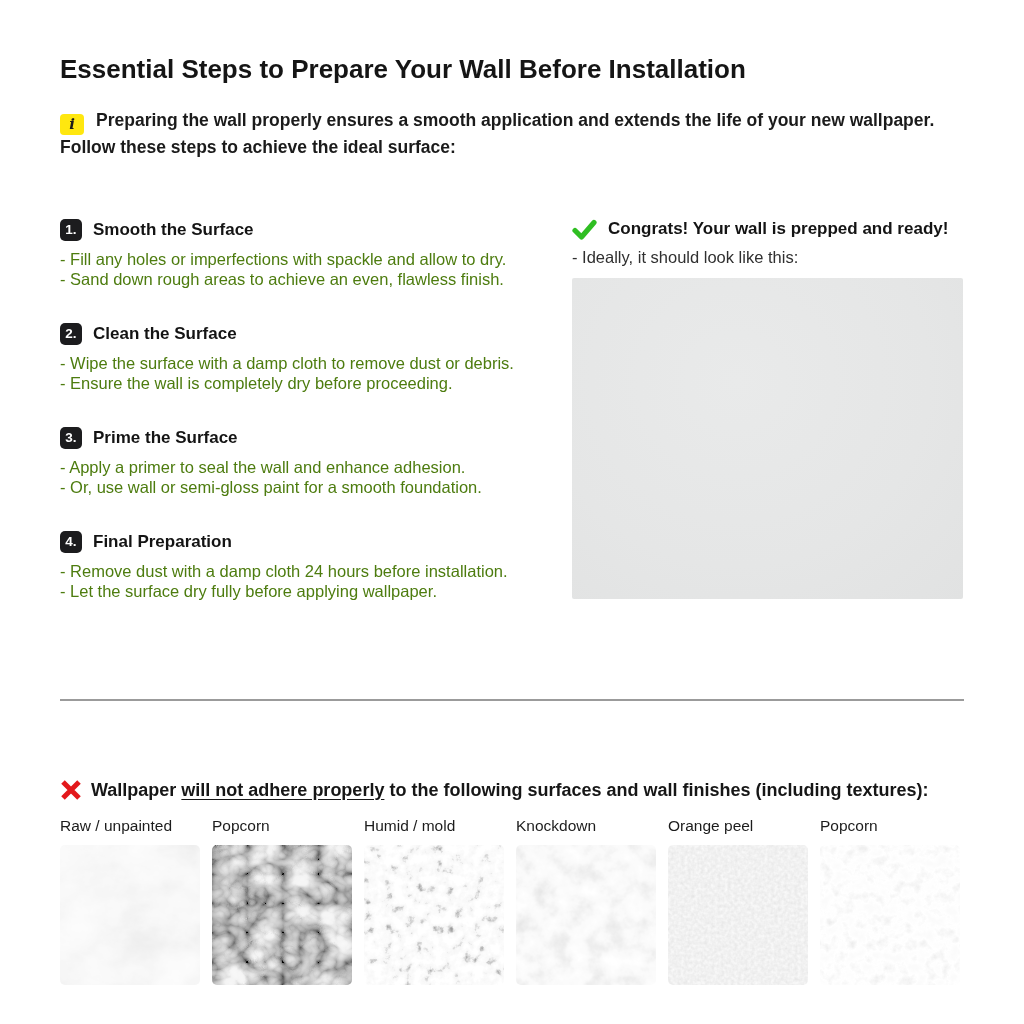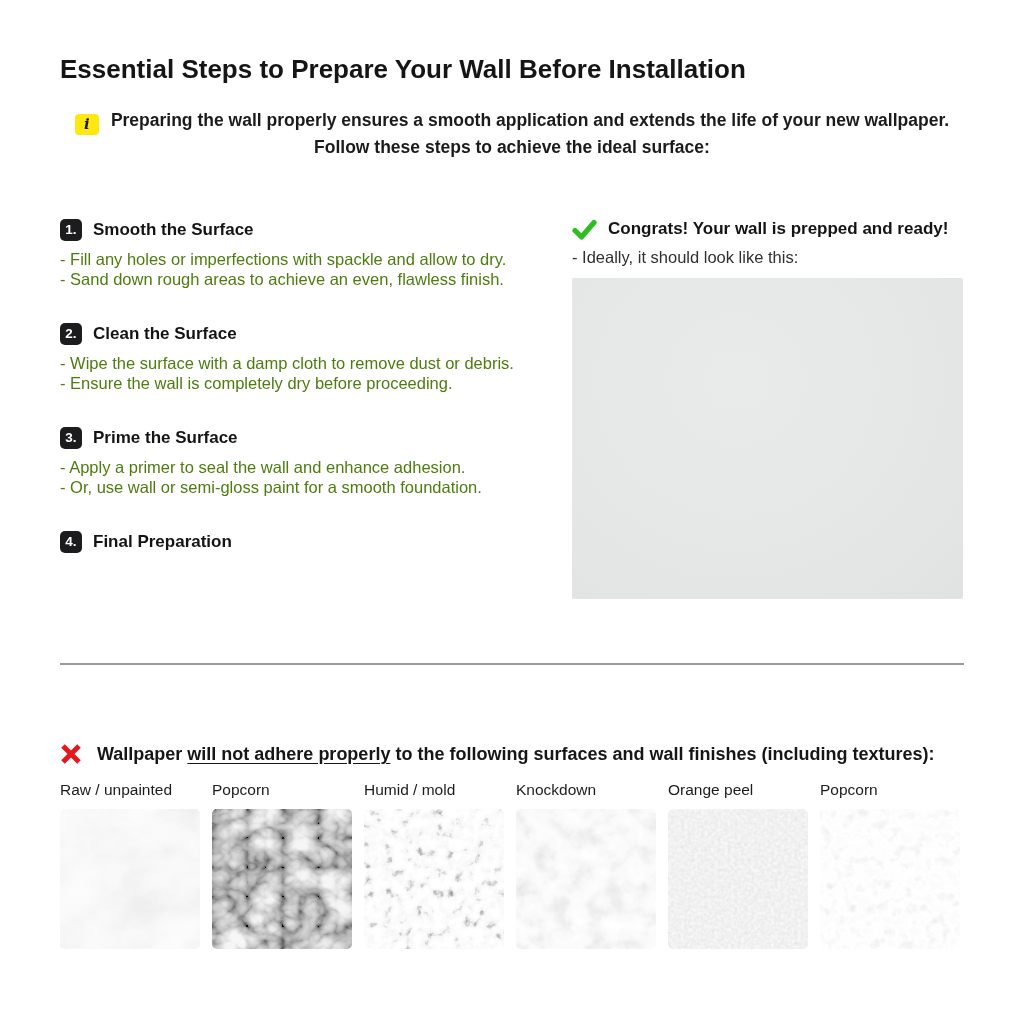--- a/index.html
+++ b/index.html
@@ -11,21 +11,21 @@
   }
   .page { padding: 54px 60px 0 60px; width: 1024px; }
 
   
   .title {
     font-size: 26px; line-height: 30px; font-weight: 700; color: #151515;
     margin-bottom: 24px; white-space: nowrap;
   }
 
   
-  .intro { font-size: 17.5px; line-height: 24px; font-weight: 700; color: #1b1b1b; margin-bottom: 60px; text-align: center; }
+  .intro { font-size: 17.5px; line-height: 24px; font-weight: 700; color: #1b1b1b; margin-bottom: 60px; }
   .intro-row { white-space: nowrap; }
   .info-badge {
     display: inline-flex; align-items: center; justify-content: center;
     width: 24px; height: 21px; border-radius: 4px;
     background: #ffe70f; color: #1a1a1a;
     font-family: "DejaVu Serif", serif; font-style: italic; font-weight: 700;
     font-size: 15px; vertical-align: -3px; margin-right: 12px;
   }
 
   
@@ -49,21 +49,21 @@
   .wall-photo {
     width: 391px; height: 321px; border-radius: 2px;
     background: radial-gradient(ellipse at 42% 32%, #e9eaea 0%, #e5e6e6 60%, #e1e2e2 100%);
   }
 
   
   .divider { margin-top: 64px; height: 2px; background: #9b9b9b; }
 
   
   .warning-row {
-    margin-top: 76px; display: flex; align-items: center; gap: 15px;
+    margin-top: 76px; display: flex; align-items: center; gap: 9px;
     font-size: 18px; line-height: 26px; font-weight: 700; color: #161616; white-space: nowrap;
   }
   .warning-row u { text-decoration: underline; text-underline-offset: 3px; }
   .icon-box { flex: none; display: flex; align-items: center; }
 
   
   .textures { display: flex; gap: 12px; margin-top: 14px; }
   .texture-card { width: 140px; flex: none; }
   .texture-label { font-size: 15.5px; line-height: 18px; font-weight: 400; color: #1c1c1c; margin-bottom: 10px; white-space: nowrap; }
   .texture-img { width: 140px; height: 140px; border-radius: 5px; overflow: hidden; display: block; }
@@ -116,20 +116,24 @@
         <div class="bullets">
           <div>- Apply a primer to seal the wall and enhance adhesion.</div>
           <div>- Or, use wall or semi-gloss paint for a smooth foundation.</div>
         </div>
       </div>
 
       <div class="step">
         <div class="step-header">
           <span class="num-badge">4.</span>
           <span class="step-title">Final Preparation</span>
+        </div>
+        <div class="bullets">
+          <div>- Remove dust with a damp cloth 24 hours before installation.</div>
+          <div>- Let the surface dry fully before applying wallpaper.</div>
         </div>
       </div>
 
     </div>
 
     <div class="col-right">
       <div class="success-header">
         <span class="icon-box">
           <svg width="25" height="21" viewBox="0 0 25 21">
             <path d="M3 11.5 L9.5 18 L22 3.5" fill="none" stroke="#2FBE22" stroke-width="5.2" stroke-linecap="round" stroke-linejoin="round"></path>

